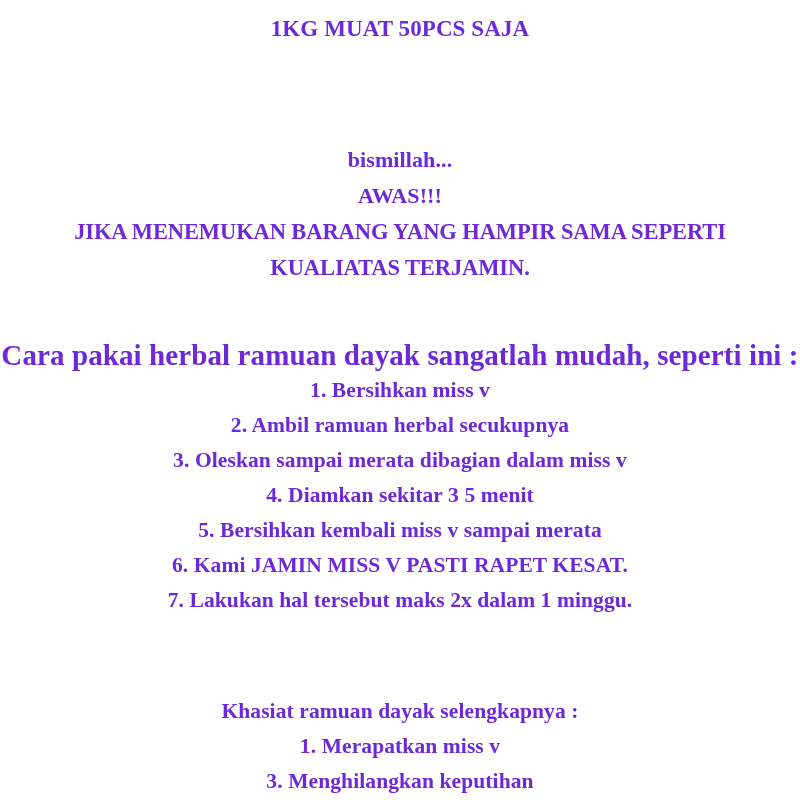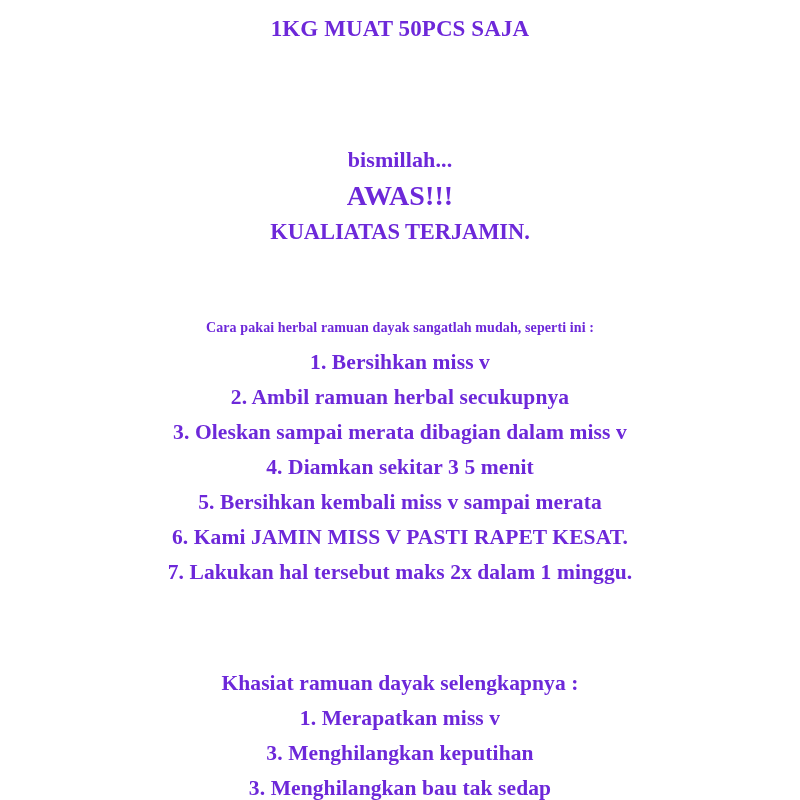--- a/index.html
+++ b/index.html
@@ -49,39 +49,38 @@
   .block-warning {
     padding-top: 54px;
   }
   .warn-sub {
     font-size: 22px;
     line-height: 36px;
     height: 36px;
     margin-top: 44px;
   }
   .warn-shout {
-    font-size: 28px;
+    font-size: 22px;
     line-height: 36px;
     height: 36px;
   }
   .warn-body {
     font-size: 22.5px;
     line-height: 36px;
     height: 36px;
     letter-spacing: -0.1px;
   }
   
   .block-usage {
     padding-top: 52px;
   }
   .usage-head {
-    font-size: 14px;
+    font-size: 29px;
     line-height: 35px;
     height: 35px;
-    margin-top: 8px;
   }
   .usage-step {
     font-size: 21.5px;
     line-height: 35px;
     height: 35px;
   }
   
   .block-benefits {
     padding-top: 76px;
   }
@@ -101,20 +100,21 @@
 
 <div class="page">
 
   <section class="block-title">
     <div class="line title-line">1KG MUAT 50PCS SAJA</div>
   </section>
 
   <section class="block-warning">
     <div class="line warn-sub">bismillah...</div>
     <div class="line warn-shout">AWAS!!!</div>
+    <div class="line warn-body">JIKA MENEMUKAN BARANG YANG HAMPIR SAMA SEPERTI</div>
     <div class="line warn-body">KUALIATAS TERJAMIN.</div>
   </section>
 
   <section class="block-usage">
     <div class="line usage-head">Cara pakai herbal ramuan dayak sangatlah mudah, seperti ini :</div>
     <div class="line usage-step">1. Bersihkan miss v</div>
     <div class="line usage-step">2. Ambil ramuan herbal secukupnya</div>
     <div class="line usage-step">3. Oleskan sampai merata dibagian dalam miss v</div>
     <div class="line usage-step">4. Diamkan sekitar 3 5 menit</div>
     <div class="line usage-step">5. Bersihkan kembali miss v sampai merata</div>

